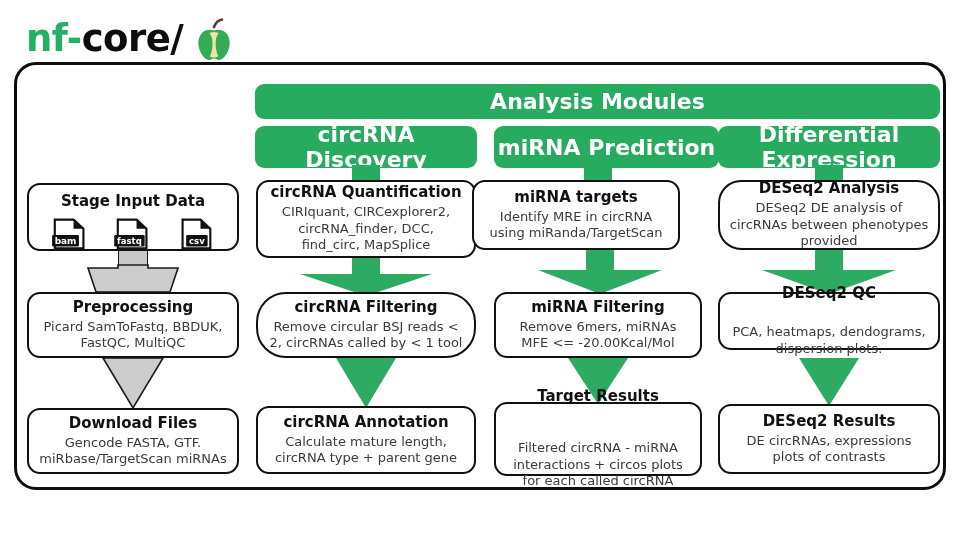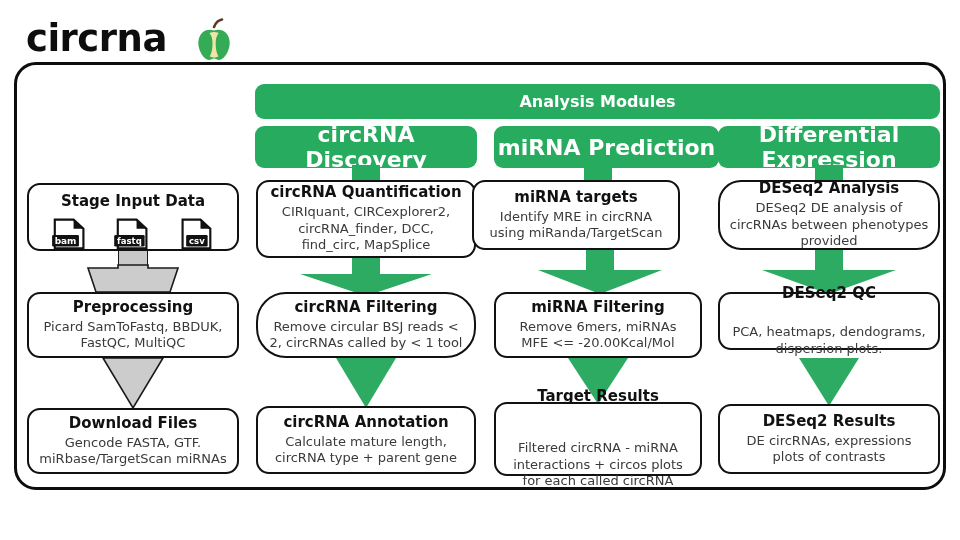--- a/index.html
+++ b/index.html
@@ -59,21 +59,21 @@
     border-radius: 9px;
     color: #ffffff;
     font-weight: bold;
     display: flex;
     align-items: center;
     justify-content: center;
     text-align: center;
   }
   #analysis-modules-header {
     left: 255px; top: 84px; width: 685px; height: 35px;
-    font-size: 16px;
+    font-size: 22px;
   }
   .module-title {
     height: 42px;
     font-size: 22px;
     top: 126px;
   }
   #module-title-0 { left: 255px; width: 222px; }
   #module-title-1 { left: 494px; width: 225px; }
   #module-title-2 { left: 718px; width: 222px; }
 
@@ -137,20 +137,23 @@
   .connector { position: absolute; }
   .conn-stem-green { background: #27ab5f; }
   .conn-stem-gray  { background: #c9c9c9; border-left: 1.6px solid #1a1a1a; border-right: 1.6px solid #1a1a1a; }
 
   svg.arrow-svg { position: absolute; overflow: visible; }
 </style>
 </head>
 <body>
 
 <div class="abs" id="brand">
+  <div class="brand-line">
+    <span class="brand-nf">nf-</span><span>core</span><span class="brand-slash">/</span>
+  </div>
   <div class="brand-line">circrna</div>
 
   <svg id="apple-logo" viewBox="0 0 40 46">
     <path d="M20 9 C22 4 25 2 28 1.5" stroke="#5a3a22" stroke-width="2.6" fill="none" stroke-linecap="round"></path>
     <path d="M9 14 C4 18 3 26 6 33 C8 38 12 42 15 42 C17 42 18 40.5 20 40.5 C22 40.5 23 42 25 42 C28 42 32 38 34 33 C37 26 36 18 31 14 C28 11.5 24 11 20 12.5 C16 11 12 11.5 9 14 Z" fill="#34ab55"></path>
     <path d="M15.5 15 C18 18 18.5 22 18.5 25.5 C18.5 30 18 34 15.8 38.5 C19 40 21.2 40 24.4 38.5 C22.2 34 21.7 30 21.7 25.5 C21.7 22 22.2 18 24.7 15 C21.5 13.6 18.7 13.6 15.5 15 Z" fill="#efe3a6"></path>
   </svg>
 </div>
 
 <div id="diagram-frame"></div>

